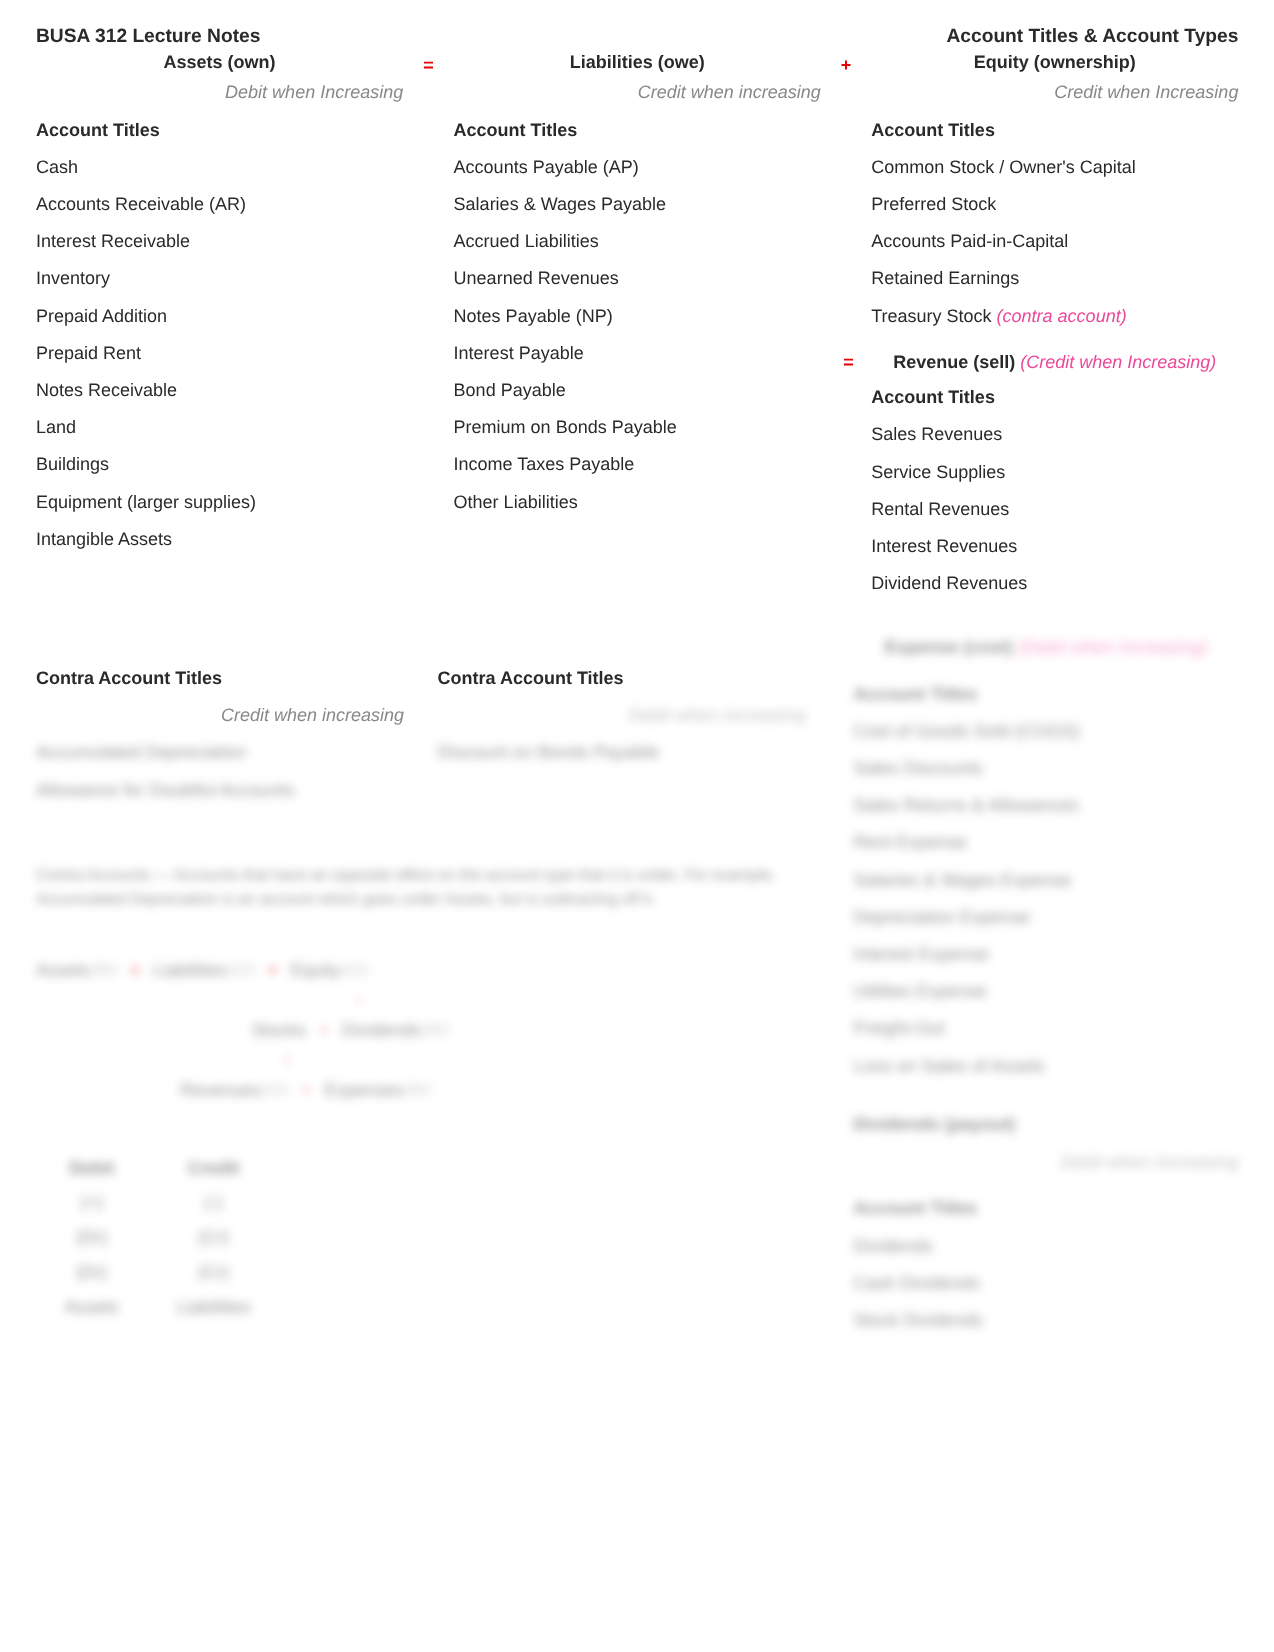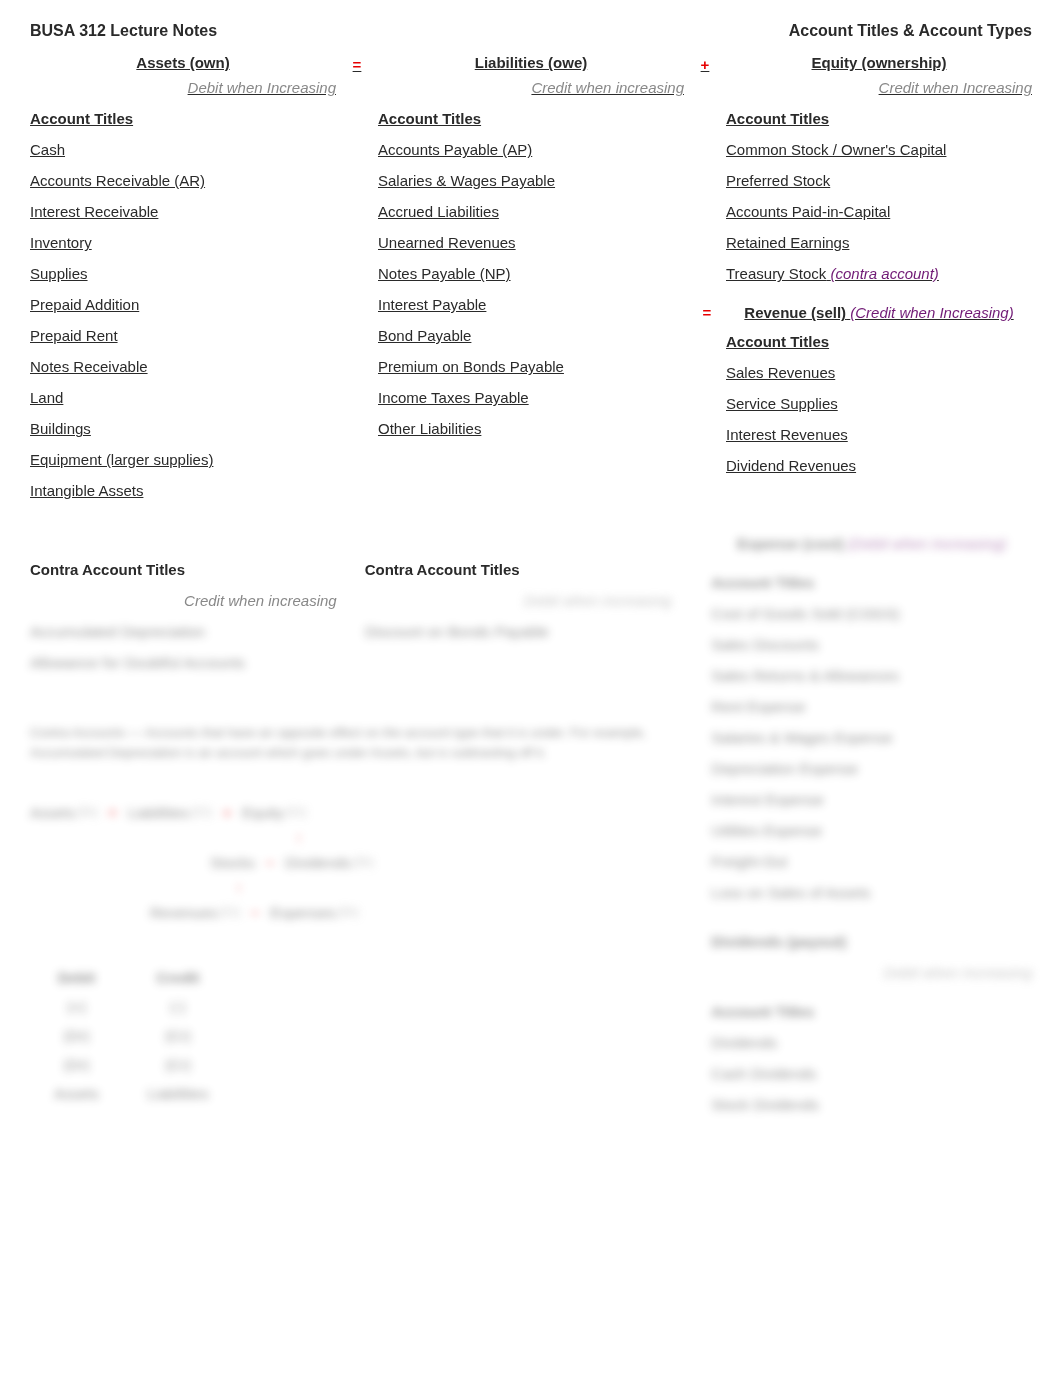--- a/index.html
+++ b/index.html
@@ -10,28 +10,26 @@
     width: 1062px;
     padding: 20px 30px;
     font-size: 15px;
     line-height: 1.4;
   }
   .header-row {
     display: flex;
     justify-content: space-between;
     font-weight: 700;
     font-size: 16px;
-    margin-bottom: 10px;
     align-items: flex-end;
   }
   .main-grid {
     display: grid;
     grid-template-columns: 1fr 20px 1fr 20px 1fr;
     gap: 11px;
-    text-decoration: underline;
   }
   .col { }
   .op {
     text-align: center;
     font-weight: 700;
     color: #e60000;
     padding-top: 2px;
   }
   .col-head {
     text-align: center;
@@ -47,21 +45,21 @@
   .section-title {
     font-weight: 700;
     margin: 8px 0 10px;
   }
   .item { margin: 10px 0; }
   .rev-head {
     text-align: center;
     margin-bottom: 6px;
   }
   .rev-head .strong { font-weight: 700; }
-  .inline-note { font-style: italic; color: #701a75; font-weight: 400; }
+  .inline-note { font-style: italic; color: #ec4899; font-weight: 400; }
   .eq-op {
     color: #e60000;
     font-weight: 700;
     display:inline-block;
     width:18px;
     text-align:center;
   }
   .blurzone {
     filter: blur(4px);
     opacity: 0.5;
@@ -106,21 +104,20 @@
 <div class="main-grid">
 
   <div class="col">
     <div class="col-head">Assets (own)</div>
     <div class="col-sub">Debit when Increasing</div>
     <div class="section-title">Account Titles</div>
     <div class="item">Cash</div>
     <div class="item">Accounts Receivable (AR)</div>
     <div class="item">Interest Receivable</div>
     <div class="item">Inventory</div>
-    <div class="item">Supplies</div>
     <div class="item">Prepaid Addition</div>
     <div class="item">Prepaid Rent</div>
     <div class="item">Notes Receivable</div>
     <div class="item">Land</div>
     <div class="item">Buildings</div>
     <div class="item">Equipment (larger supplies)</div>
     <div class="item">Intangible Assets</div>
   </div>
 
   <div class="op">=</div>
@@ -157,20 +154,21 @@
     </div>
 
     <div class="rev-head" style="margin-top:18px; position:relative;">
       <span class="eq-op" style="position:absolute; left:-28px;">=</span>
       <span class="strong">Revenue (sell)</span>
       <span class="inline-note">(Credit when Increasing)</span>
     </div>
     <div class="section-title">Account Titles</div>
     <div class="item">Sales Revenues</div>
     <div class="item">Service Supplies</div>
+    <div class="item">Rental Revenues</div>
     <div class="item">Interest Revenues</div>
     <div class="item">Dividend Revenues</div>
   </div>
 </div>
 
 <div style="display:grid; grid-template-columns: 2fr 1fr; gap:40px; margin-top:10px;">
 
   <div>
     <div class="contra-row">
       <div class="contra-col">

